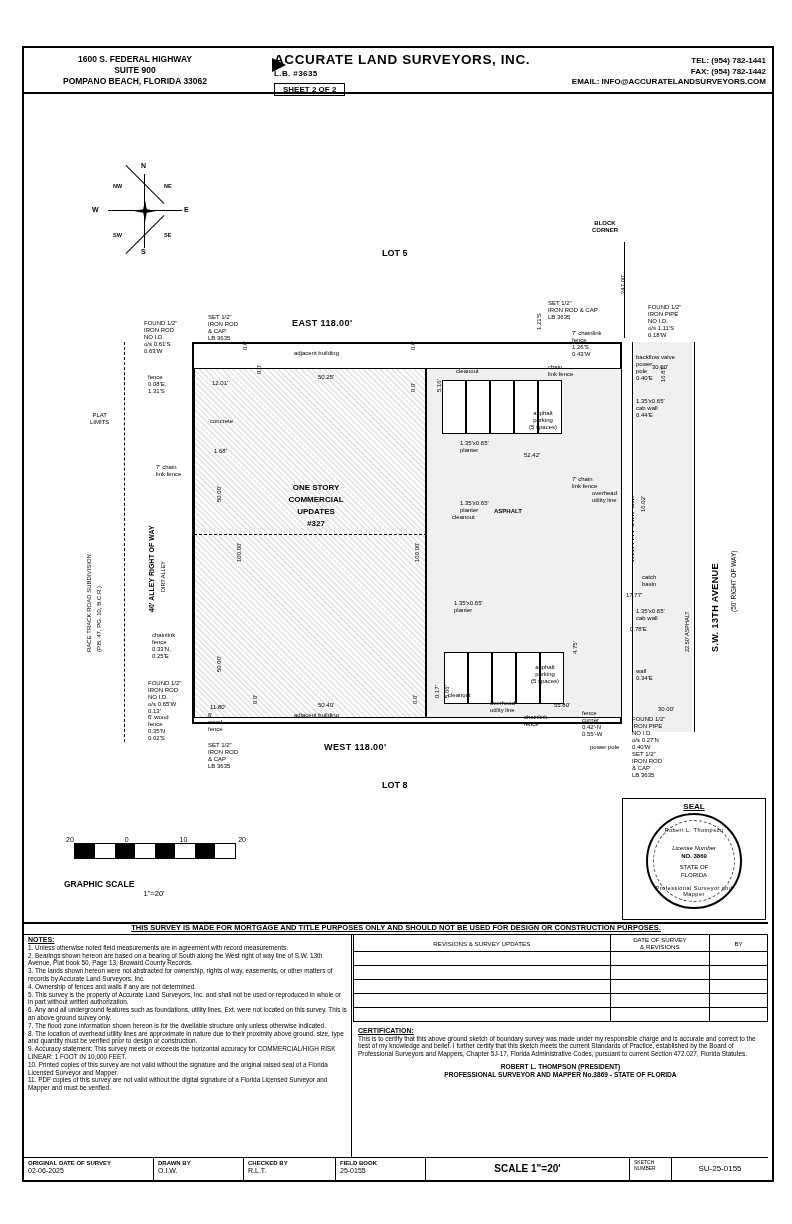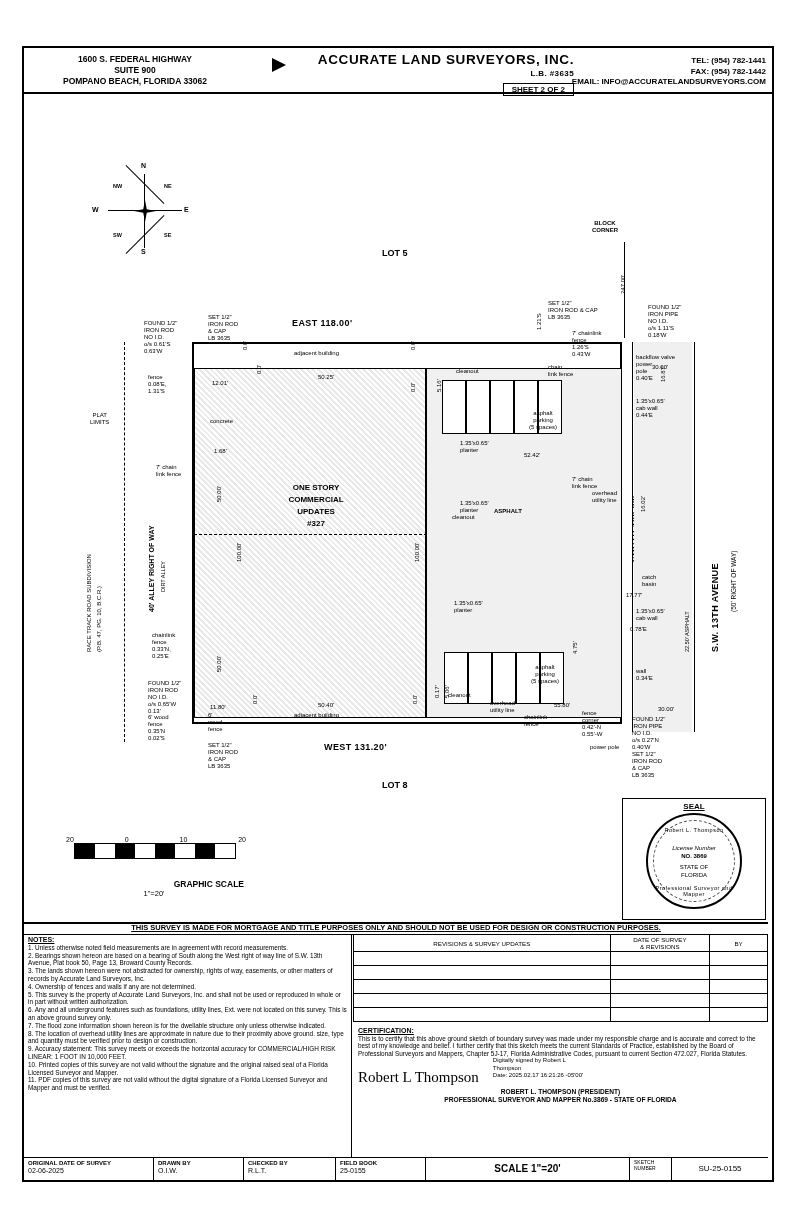--- a/index.html
+++ b/index.html
@@ -2,40 +2,40 @@
 <html><head>
 <meta charset="utf-8">
 <style>
   html,body{margin:0;padding:0;background:#fff;}
   body{width:792px;height:1224px;font-family:"Liberation Sans",sans-serif;color:#000;}
   .page{position:relative;width:792px;height:1224px;overflow:hidden;}
   .frame{position:absolute;left:22px;top:46px;width:748px;height:1132px;border:2px solid #000;}
   .hdr{position:absolute;left:0;top:0;width:100%;height:44px;border-bottom:2px solid #000;}
   .hdr-left{position:absolute;left:6px;top:6px;width:210px;text-align:center;font-size:8.5px;line-height:11px;font-weight:bold;}
   .hdr-right{position:absolute;right:6px;top:8px;width:250px;text-align:right;font-size:8px;line-height:10.5px;font-weight:bold;}
-  .hdr-mid{position:absolute;left:250px;top:4px;width:300px;text-align:right;}
+  .hdr-mid{position:absolute;left:250px;top:4px;width:300px;text-align:left;}
   .co-name{font-size:13.5px;font-weight:bold;letter-spacing:.6px;}
   .lb{font-size:8px;font-weight:bold;letter-spacing:.4px;margin-top:2px;}
   .sheet{display:inline-block;border:1px solid #000;padding:1px 8px;font-size:8px;font-weight:bold;margin-top:2px;}
   .tri{position:absolute;left:248px;top:10px;width:0;height:0;border-left:14px solid #000;border-top:7px solid transparent;border-bottom:7px solid transparent;}
 
   .drawing{position:absolute;left:0;top:44px;width:744px;height:830px;border-bottom:2px solid #000;}
   .seal-box{position:absolute;right:2px;bottom:2px;width:142px;height:120px;border:1px solid #000;}
   .seal-title{text-align:center;font-size:8px;font-weight:bold;text-decoration:underline;margin-top:3px;}
   .seal-circ{position:absolute;left:50%;top:52%;transform:translate(-50%,-50%);width:92px;height:92px;border:2px solid #000;border-radius:50%;}
   .seal-circ:before{content:"";position:absolute;left:5px;top:5px;right:5px;bottom:5px;border:1px dashed #444;border-radius:50%;}
   .seal-inner{position:absolute;left:50%;top:50%;transform:translate(-50%,-50%);width:58px;text-align:center;font-size:6px;line-height:8px;}
   .seal-arc-top{position:absolute;left:0;top:12px;width:100%;text-align:center;font-size:5.5px;letter-spacing:.5px;}
   .seal-arc-bot{position:absolute;left:0;bottom:10px;width:100%;text-align:center;font-size:5.5px;letter-spacing:.5px;}
 
   .gscale{position:absolute;left:40px;bottom:24px;width:200px;}
   .gs-bar{display:flex;height:14px;border:1px solid #000;width:160px;margin-left:10px;}
   .gs-bar div{flex:1;}
   .gs-lbl{display:flex;width:180px;justify-content:space-between;font-size:7px;margin-left:2px;}
-  .gs-cap{width:180px;text-align:right;font-size:8.5px;margin-top:20px;font-weight:bold;}
+  .gs-cap{width:180px;text-align:left;font-size:8.5px;margin-top:20px;font-weight:bold;}
   .gs-cap2{width:180px;text-align:center;font-size:7.5px;}
 
   .notesbar{position:absolute;left:0;top:874px;width:744px;height:12px;border-bottom:1px solid #000;text-align:center;font-size:7.5px;font-weight:bold;text-decoration:underline;line-height:12px;}
   .notes{position:absolute;left:0;top:886px;width:328px;height:224px;border-right:1px solid #000;padding:2px 4px;box-sizing:border-box;font-size:6.4px;line-height:7.8px;}
   .notes .t{font-weight:bold;text-decoration:underline;font-size:7px;}
   .rev{position:absolute;left:329px;top:886px;width:415px;height:90px;}
   .rev table{width:100%;border-collapse:collapse;font-size:6.2px;}
   .rev th,.rev td{border:1px solid #000;height:11px;}
   .rev th{font-weight:normal;}
   .cert{position:absolute;left:329px;top:976px;width:415px;height:134px;padding:3px 5px;box-sizing:border-box;font-size:6.4px;line-height:7.6px;}
@@ -113,21 +113,21 @@
       <div class="lbl b" style="left:290px;top:352px;font-size:8px;">LOT 6</div>
       <div class="lbl b" style="left:290px;top:530px;font-size:8px;">LOT 7</div>
       <div class="lbl b" style="left:358px;top:690px;font-size:9px;">LOT 8</div>
 
       <div class="ln" style="left:168px;top:250px;width:430px;height:2px;"></div>
       <div class="ln" style="left:168px;top:630px;width:430px;height:2px;"></div>
       <div class="ln" style="left:168px;top:250px;width:2px;height:382px;"></div>
       <div class="ln" style="left:596px;top:250px;width:2px;height:382px;"></div>
 
       <div class="lbl b" style="left:268px;top:228px;font-size:9px;letter-spacing:.4px;">EAST 118.00'</div>
-      <div class="lbl b" style="left:300px;top:652px;font-size:9px;letter-spacing:.4px;">WEST 131.20'</div>
+      <div class="lbl b" style="left:300px;top:652px;font-size:9px;letter-spacing:.4px;">WEST 118.00'</div>
       <div class="lbl b rot90" style="left:180px;top:470px;font-size:8.5px;letter-spacing:.5px;">NORTH 100.00'</div>
       <div class="lbl b rot90" style="left:608px;top:470px;font-size:8.5px;letter-spacing:.5px;">SOUTH 100.00'</div>
 
       <div class="bld" style="left:170px;top:276px;width:230px;height:348px;"></div>
       <div class="lbl b" style="left:252px;top:390px;font-size:8px;text-align:center;width:80px;line-height:12px;">
         <div>ONE STORY</div>
         <div>COMMERCIAL</div>
         <div>UPDATES</div>
         <div>#327</div>
       </div>
@@ -327,28 +327,20 @@
               <td></td>
               <td></td>
             </tr>
       </tbody>
         </table>
     </div>
 
     <div class="cert">
       <div class="t">CERTIFICATION:</div>
       <div>This is to certify that this above ground sketch of boundary survey was made under my responsible charge and is accurate and correct to the best of my knowledge and belief. I further certify that this sketch meets the current Standards of  Practice, established by the Board of Professional Surveyors and Mappers, Chapter 5J-17, Florida Administrative Codes, pursuant to current Section 472.027, Florida Statutes.</div>
-      <div style="display:flex;align-items:flex-end;">
-        <div class="sig">Robert L Thompson</div>
-        <div class="sigr" style="margin-left:14px;margin-bottom:2px;">
-          <div>Digitally signed by Robert L</div>
-          <div>Thompson</div>
-          <div>Date: 2025.02.17 16:21:26 -05'00'</div>
-        </div>
-      </div>
       <div class="certfoot">
         <div>ROBERT L. THOMPSON (PRESIDENT)</div>
         <div>PROFESSIONAL SURVEYOR AND MAPPER No.3869 - STATE OF FLORIDA</div>
       </div>
     </div>
 
     <div class="footer">
       <div class="fcell" style="width:130px">
         <b>ORIGINAL DATE OF SURVEY</b>
         <div class="fval">02-06-2025</div>

